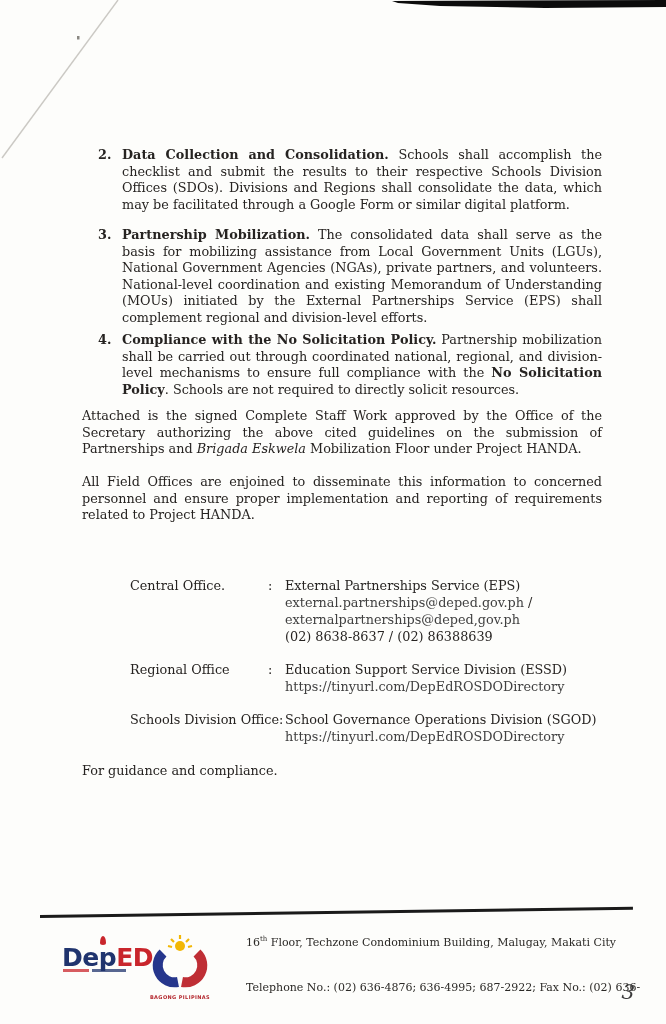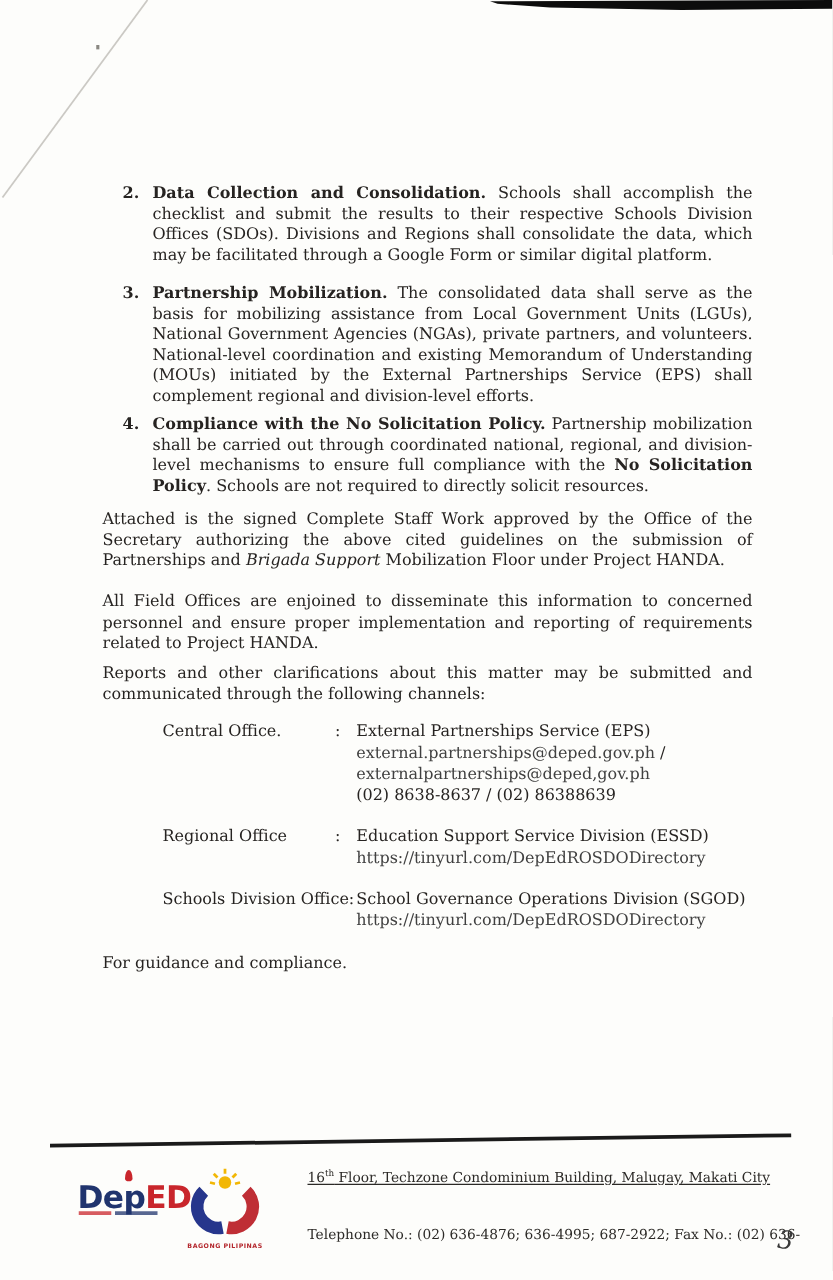--- a/index.html
+++ b/index.html
@@ -72,26 +72,25 @@
 
   <div class="list-item txt" style="top:227px;">
     <span class="item-num">3.</span><span class="item-title">Partnership Mobilization.</span><span> The consolidated data shall serve as the basis for mobilizing assistance from Local Government Units (LGUs), National Government Agencies (NGAs), private partners, and volunteers. National-level coordination and existing Memorandum of Understanding (MOUs) initiated by the External Partnerships Service (EPS) shall complement regional and division-level efforts.</span>
   </div>
 
   <div class="list-item txt" style="top:332px;">
     <span class="item-num">4.</span><span class="item-title">Compliance with the No Solicitation Policy.</span><span> Partnership mobilization shall be carried out through coordinated national, regional, and division-level mechanisms to ensure full compliance with the </span><span class="item-title">No Solicitation Policy</span><span>. Schools are not required to directly solicit resources.</span>
   </div>
 
   <div class="para txt" style="top:408px;">
-    <span>Attached is the signed Complete Staff Work approved by the Office of the Secretary authorizing the above cited guidelines on the submission of Partnerships and </span><i>Brigada Support</i><span> Mobilization Floor under Project HANDA.</span>
+    <span>Attached is the signed Complete Staff Work approved by the Office of the Secretary authorizing the above cited guidelines on the submission of Partnerships and </span><i>Brigada Eskwela</i><span> Mobilization Floor under Project HANDA.</span>
   </div>
 
   <div class="para txt" style="top:474px;">All Field Offices are enjoined to disseminate this information to concerned personnel and ensure proper implementation and reporting of requirements related to Project HANDA.</div>
 
-  <div class="para txt" style="top:531px;">Reports and other clarifications about this matter may be submitted and communicated through the following channels:</div>
 
   <div class="contact-row" style="top:577px;">
     <div class="c-label">Central Office.</div>
     <div class="c-colon">:</div>
     <div class="c-value">
       <div class="c-line">External Partnerships Service (EPS)</div>
       <div class="c-line"><span class="link">external.partnerships@deped.gov.ph</span><span> /</span></div>
       <div class="c-line"><span class="link">externalpartnerships@deped,gov.ph</span></div>
       <div class="c-line">(02) 8638-8637 / (02) 86388639</div>
     </div>
@@ -138,19 +137,19 @@
           <line x1="37" y1="14" x2="41" y2="13"></line>
         </g>
       </g>
       <path d="M 12 20 A 17 17 0 0 0 27 49" stroke="#26368c" stroke-width="10" fill="none"></path>
       <path d="M 46 20 A 17 17 0 0 1 31 49" stroke="#bf2e35" stroke-width="10" fill="none"></path>
     </svg>
     <div class="bagong-label">BAGONG PILIPINAS</div>
   </div>
 
   <div class="footer-text">
-    <div style="white-space:nowrap;text-decoration:underline;"><span>16</span><sup>th</sup><span> Floor, Techzone Condominium Building, Malugay, Makati City</span></div>
+    <div style="white-space:nowrap;"><span>16</span><sup>th</sup><span> Floor, Techzone Condominium Building, Malugay, Makati City</span></div>
     <div style="white-space:nowrap;margin-top:29px;">Telephone No.: (02) 636-4876; 636-4995; 687-2922; Fax No.: (02) 636-</div>
   </div>
 
   <div class="page-num">3</div>
 
 </div>
 
 </body></html>

